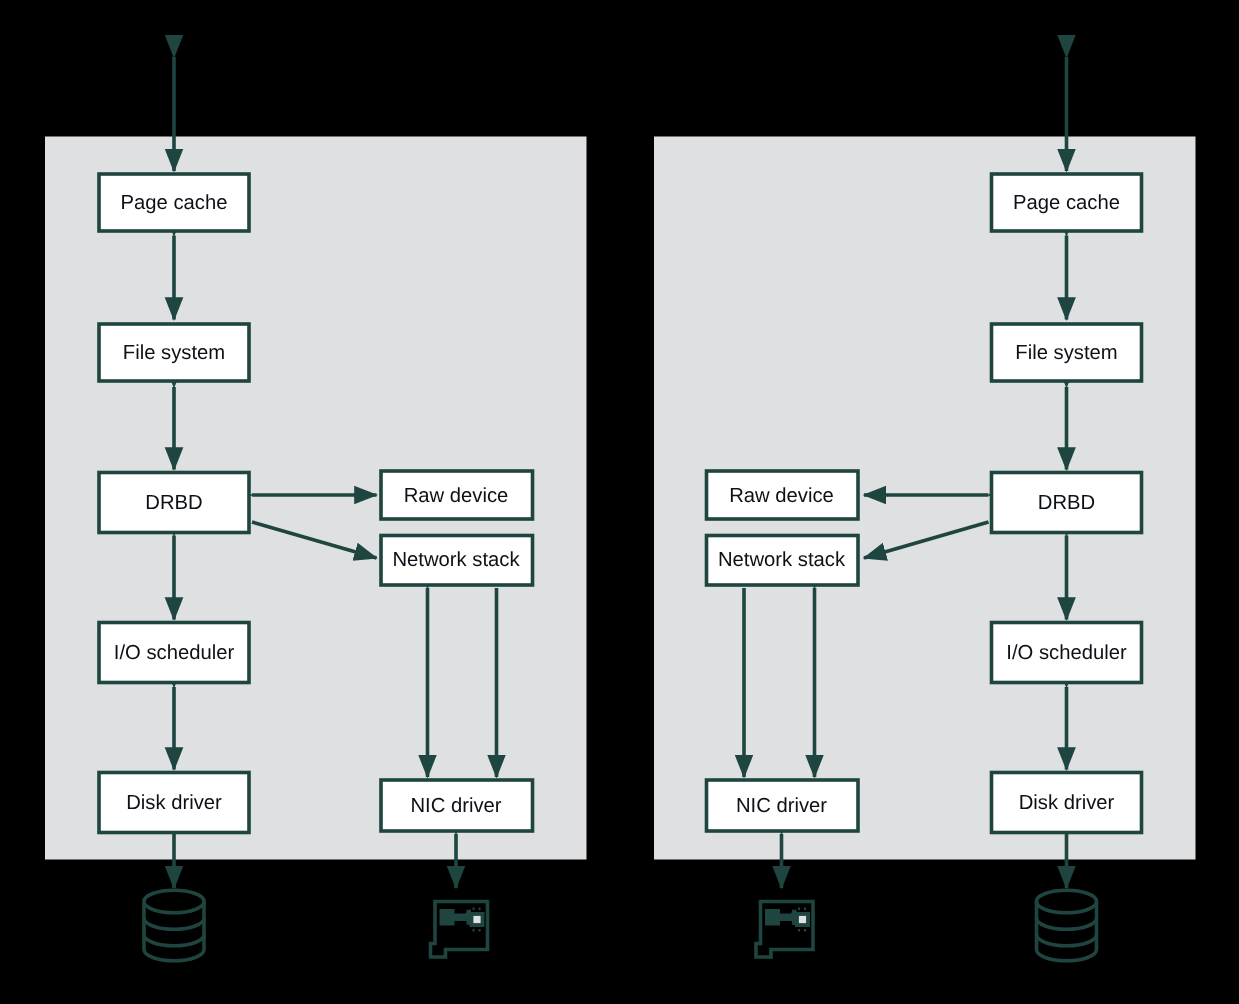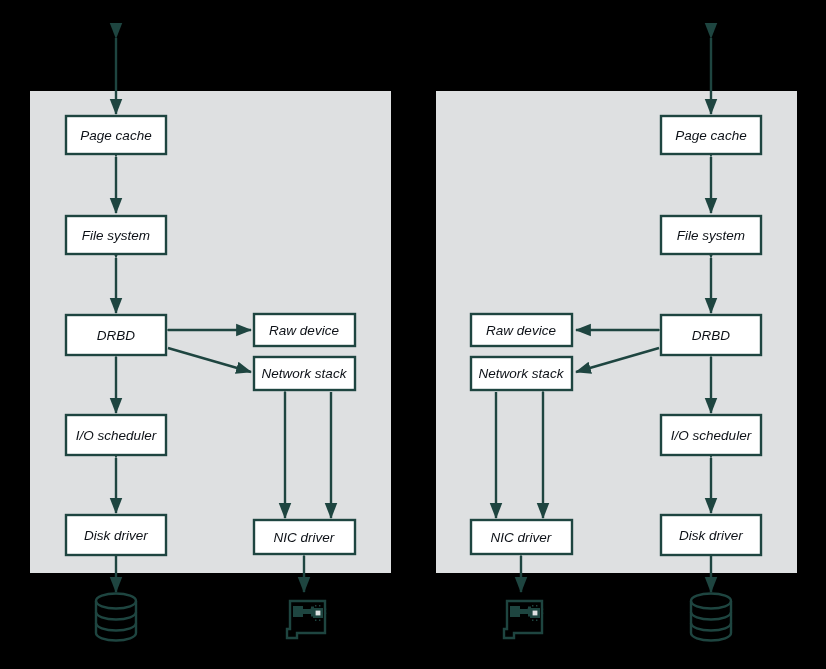--- a/index.html
+++ b/index.html
@@ -1,18 +1,18 @@
 <!DOCTYPE html>
 <html><head>
 <meta charset="utf-8">
 <style>
   html,body{margin:0;padding:0;background:#000;}
   body{width:826px;height:669px;position:relative;overflow:hidden;
        font-family:"Liberation Sans","DejaVu Sans",sans-serif;}
-  #stage{position:absolute;left:0;top:0;width:826px;height:669px;font-style:italic;}
+  #stage{position:absolute;left:0;top:0;width:826px;height:669px;}
   svg{position:absolute;left:0;top:0;}
   .panel{fill:#dee0e1;}
   .box{fill:#ffffff;stroke:#1e4540;stroke-width:2.4;}
   .lbl{fill:#0d1117;font-family:"Liberation Sans","DejaVu Sans",sans-serif;
        font-size:13.5px;text-anchor:middle;dominant-baseline:middle;}
   .ln{stroke:#1e4540;stroke-width:2.4;fill:none;}
   .ico{stroke:#1e4540;stroke-width:2.4;fill:none;stroke-linejoin:miter;}
   .icofill{fill:#1e4540;}
 </style>
 </head>

